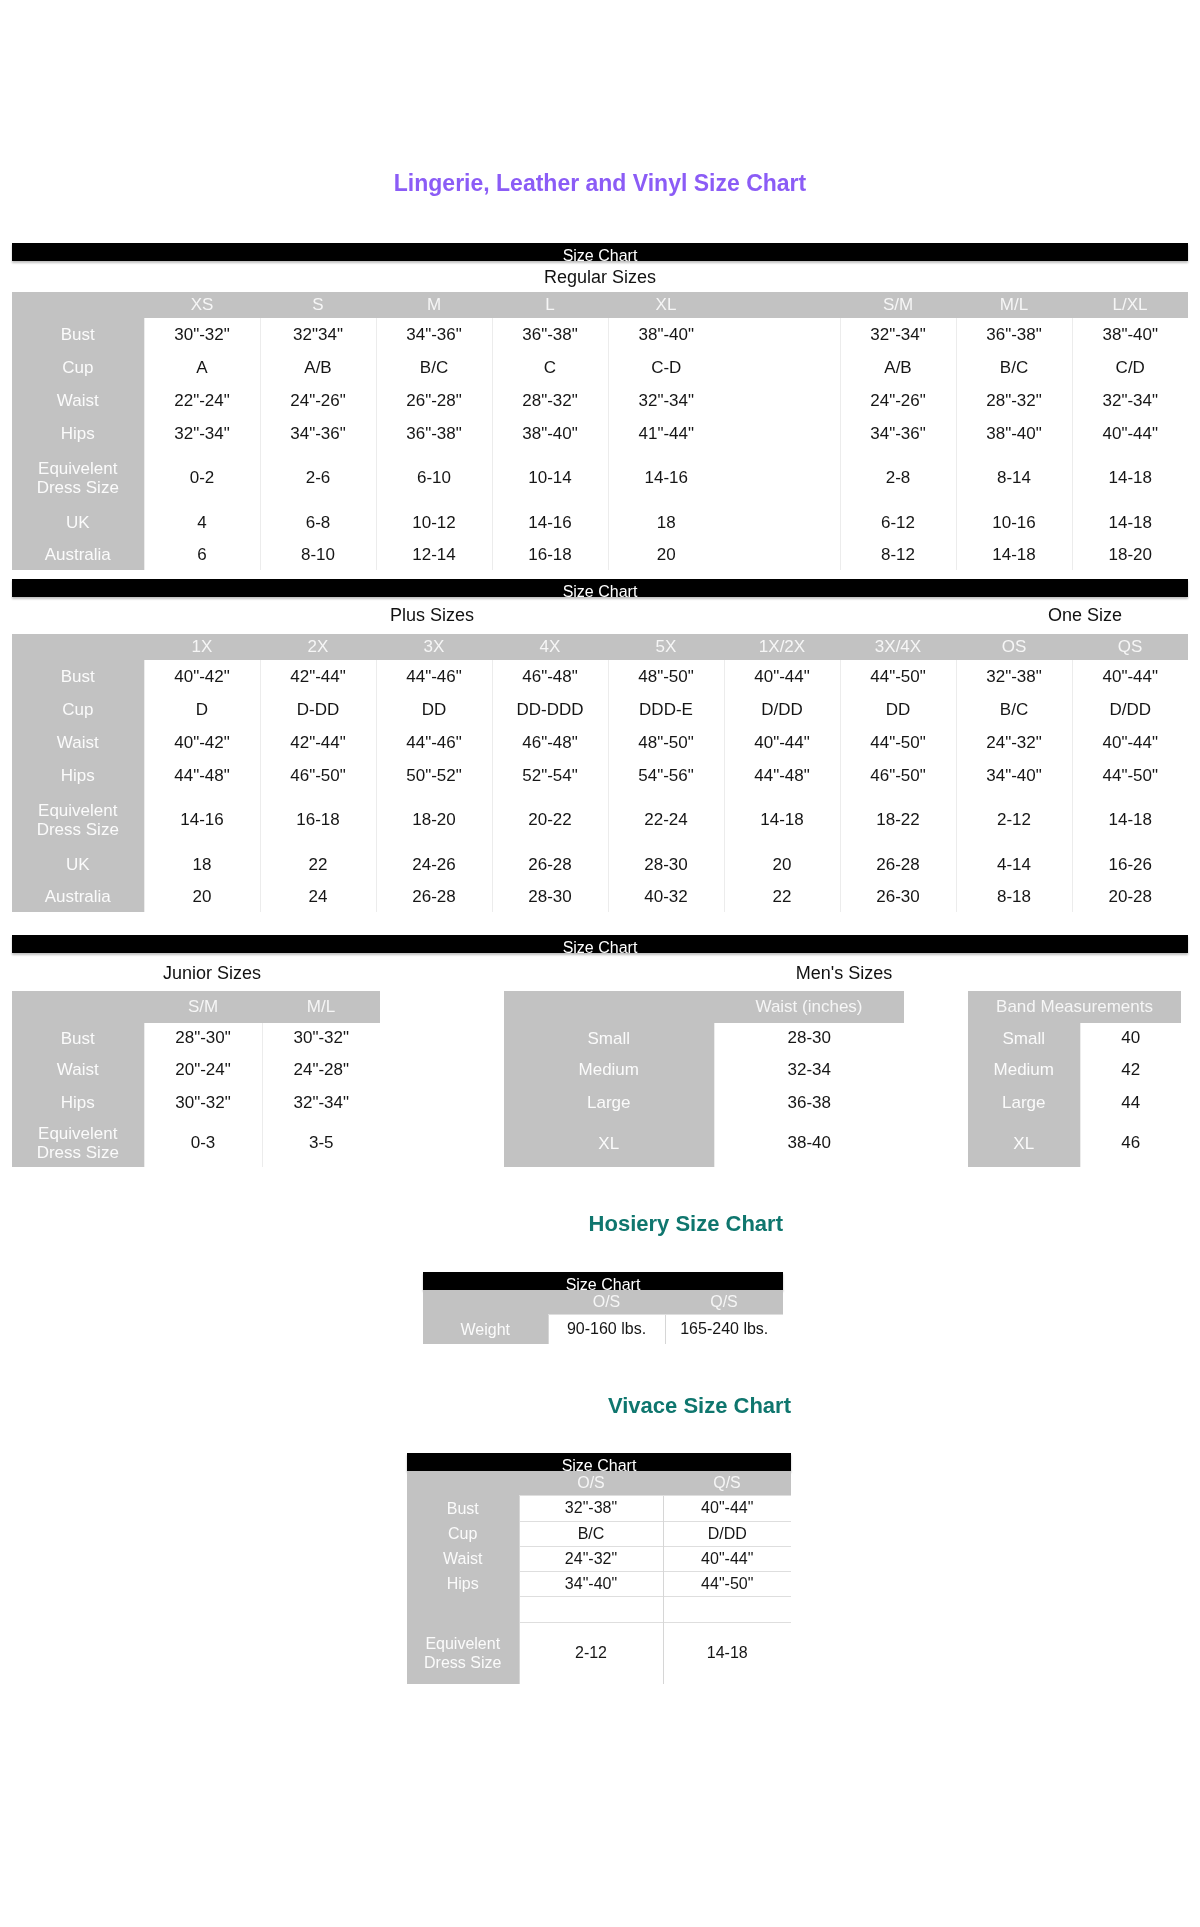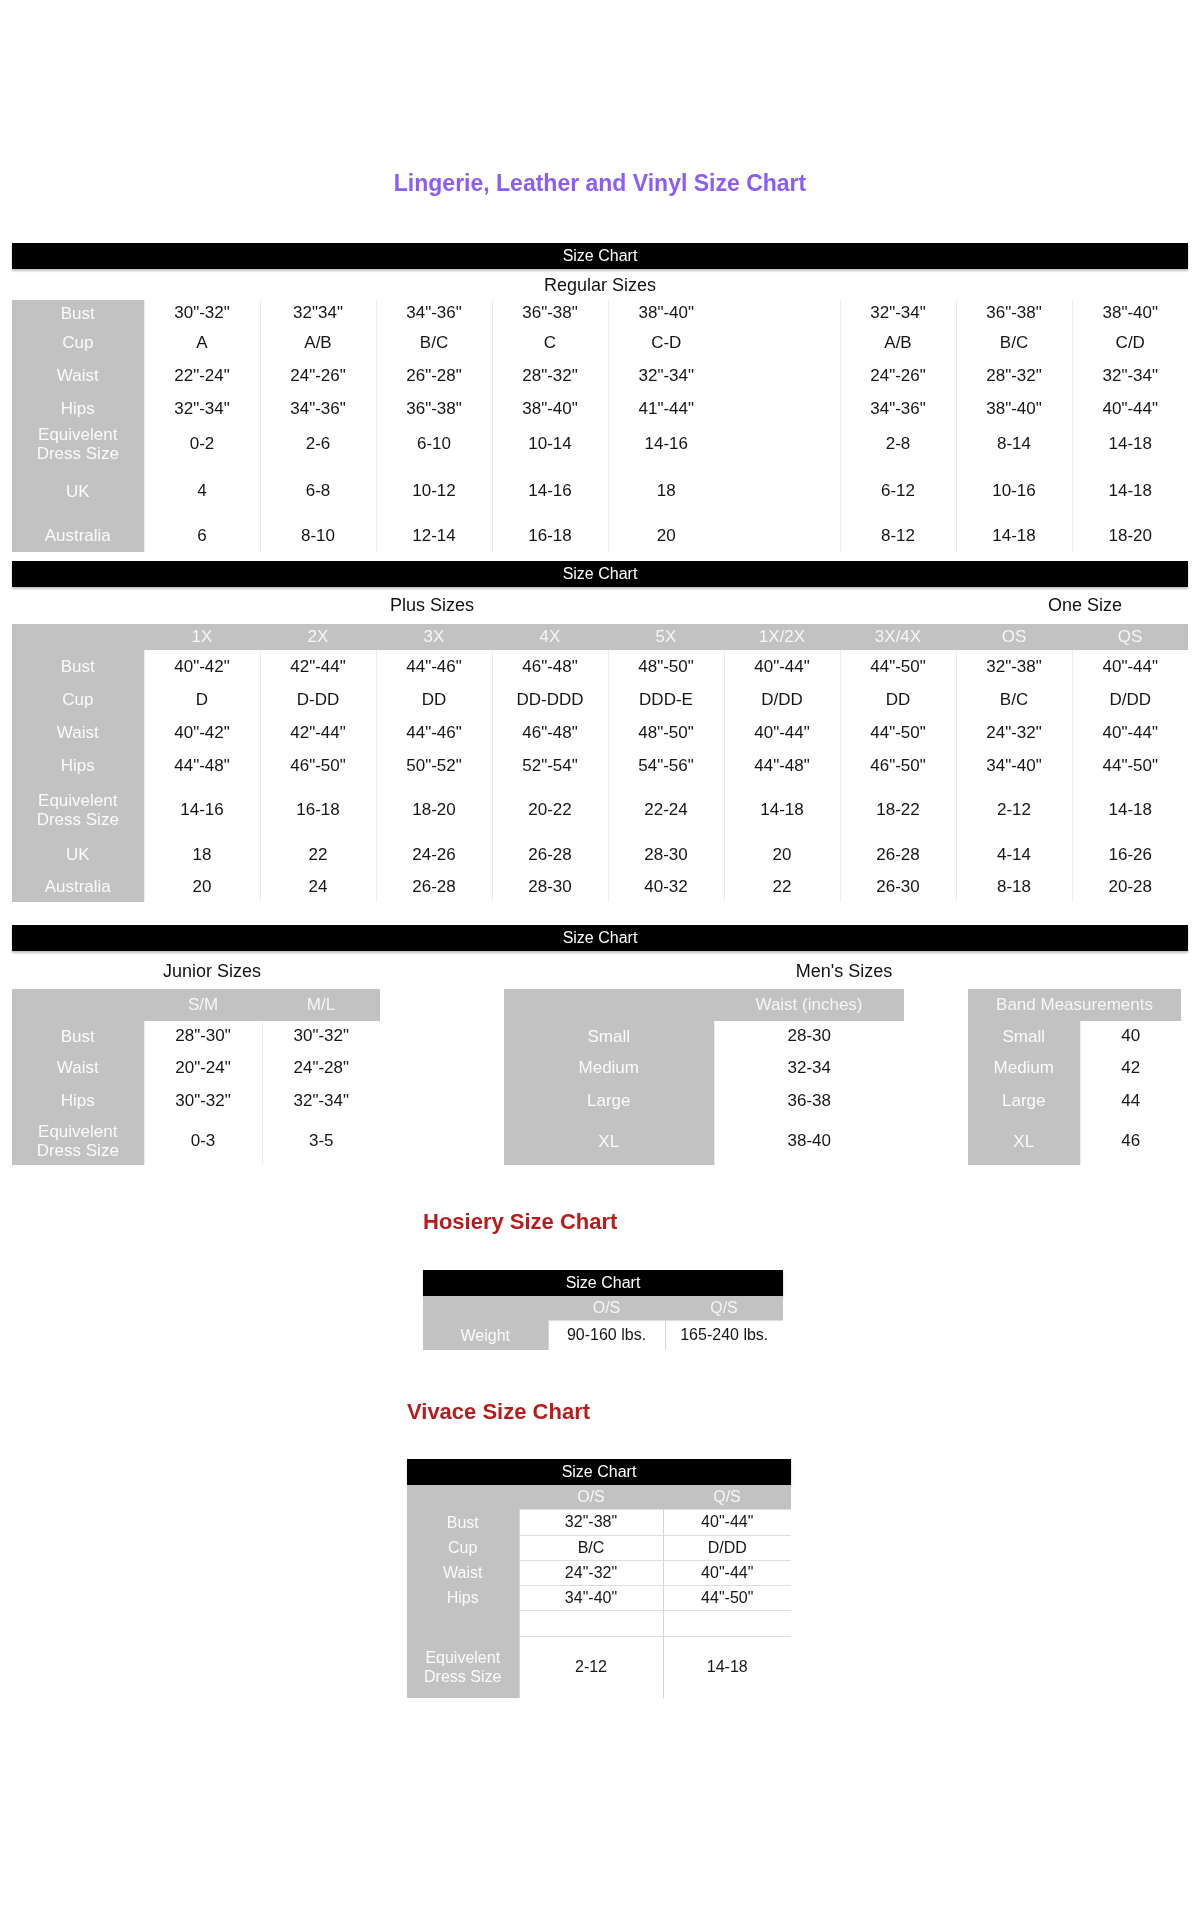--- a/index.html
+++ b/index.html
@@ -3,24 +3,24 @@
 <meta charset="utf-8">
 <title>Size Chart</title>
 <style>
   html,body{margin:0;padding:0;}
   body{
     width:1200px;min-height:1927px;background:#ffffff;
     font-family:"Liberation Sans", sans-serif;color:#161616;
     overflow-x:hidden;
   }
   .h1{margin:168px 0 0 0;font-size:23px;line-height:30px;font-weight:bold;text-align:center;color:#8b5cf6;}
-  .h2{font-size:22px;line-height:28px;font-weight:bold;text-align:left;color:#b91c1c;margin:0;}
+  .h2{font-size:22px;line-height:28px;font-weight:bold;text-align:right;color:#0f766e;margin:0;}
 
   .bar{
-    background:#000000;color:#ffffff;height:26px;line-height:26px;
+    background:#000000;color:#ffffff;height:18px;line-height:26px;
     text-align:center;font-size:16px;
     margin-left:12px;width:1176px;
     box-shadow:0 2px 2px rgba(0,0,0,0.25);
   }
   .bar.b1{margin-top:45px;}
   .bar.b2{margin-top:9px;}
   .bar.b3{margin-top:23px;}
 
   .sec-label{font-size:18px;line-height:24px;color:#111;text-align:center;}
   .sec-single{margin-top:4px;}
@@ -96,20 +96,32 @@
       <col style="width:116px">
       <col style="width:116px">
       <col style="width:116px">
       <col style="width:116px">
       <col style="width:116px">
       <col style="width:116px">
       <col style="width:116px">
     </colgroup>
   <tbody>
       <tr>
+        <th class="hdr"></th>
+        <th class="hdr">XS</th>
+        <th class="hdr">S</th>
+        <th class="hdr">M</th>
+        <th class="hdr">L</th>
+        <th class="hdr">XL</th>
+        <th class="hdr gapc"></th>
+        <th class="hdr">S/M</th>
+        <th class="hdr">M/L</th>
+        <th class="hdr">L/XL</th>
+      </tr>
+      <tr>
         <th class="lbl">Bust</th>
         <td class="val">30"-32"</td>
         <td class="val">32"34"</td>
         <td class="val">34"-36"</td>
         <td class="val">36"-38"</td>
         <td class="val">38"-40"</td>
         <td class="val gapc"></td>
         <td class="val">32"-34"</td>
         <td class="val">36"-38"</td>
         <td class="val">38"-40"</td>

